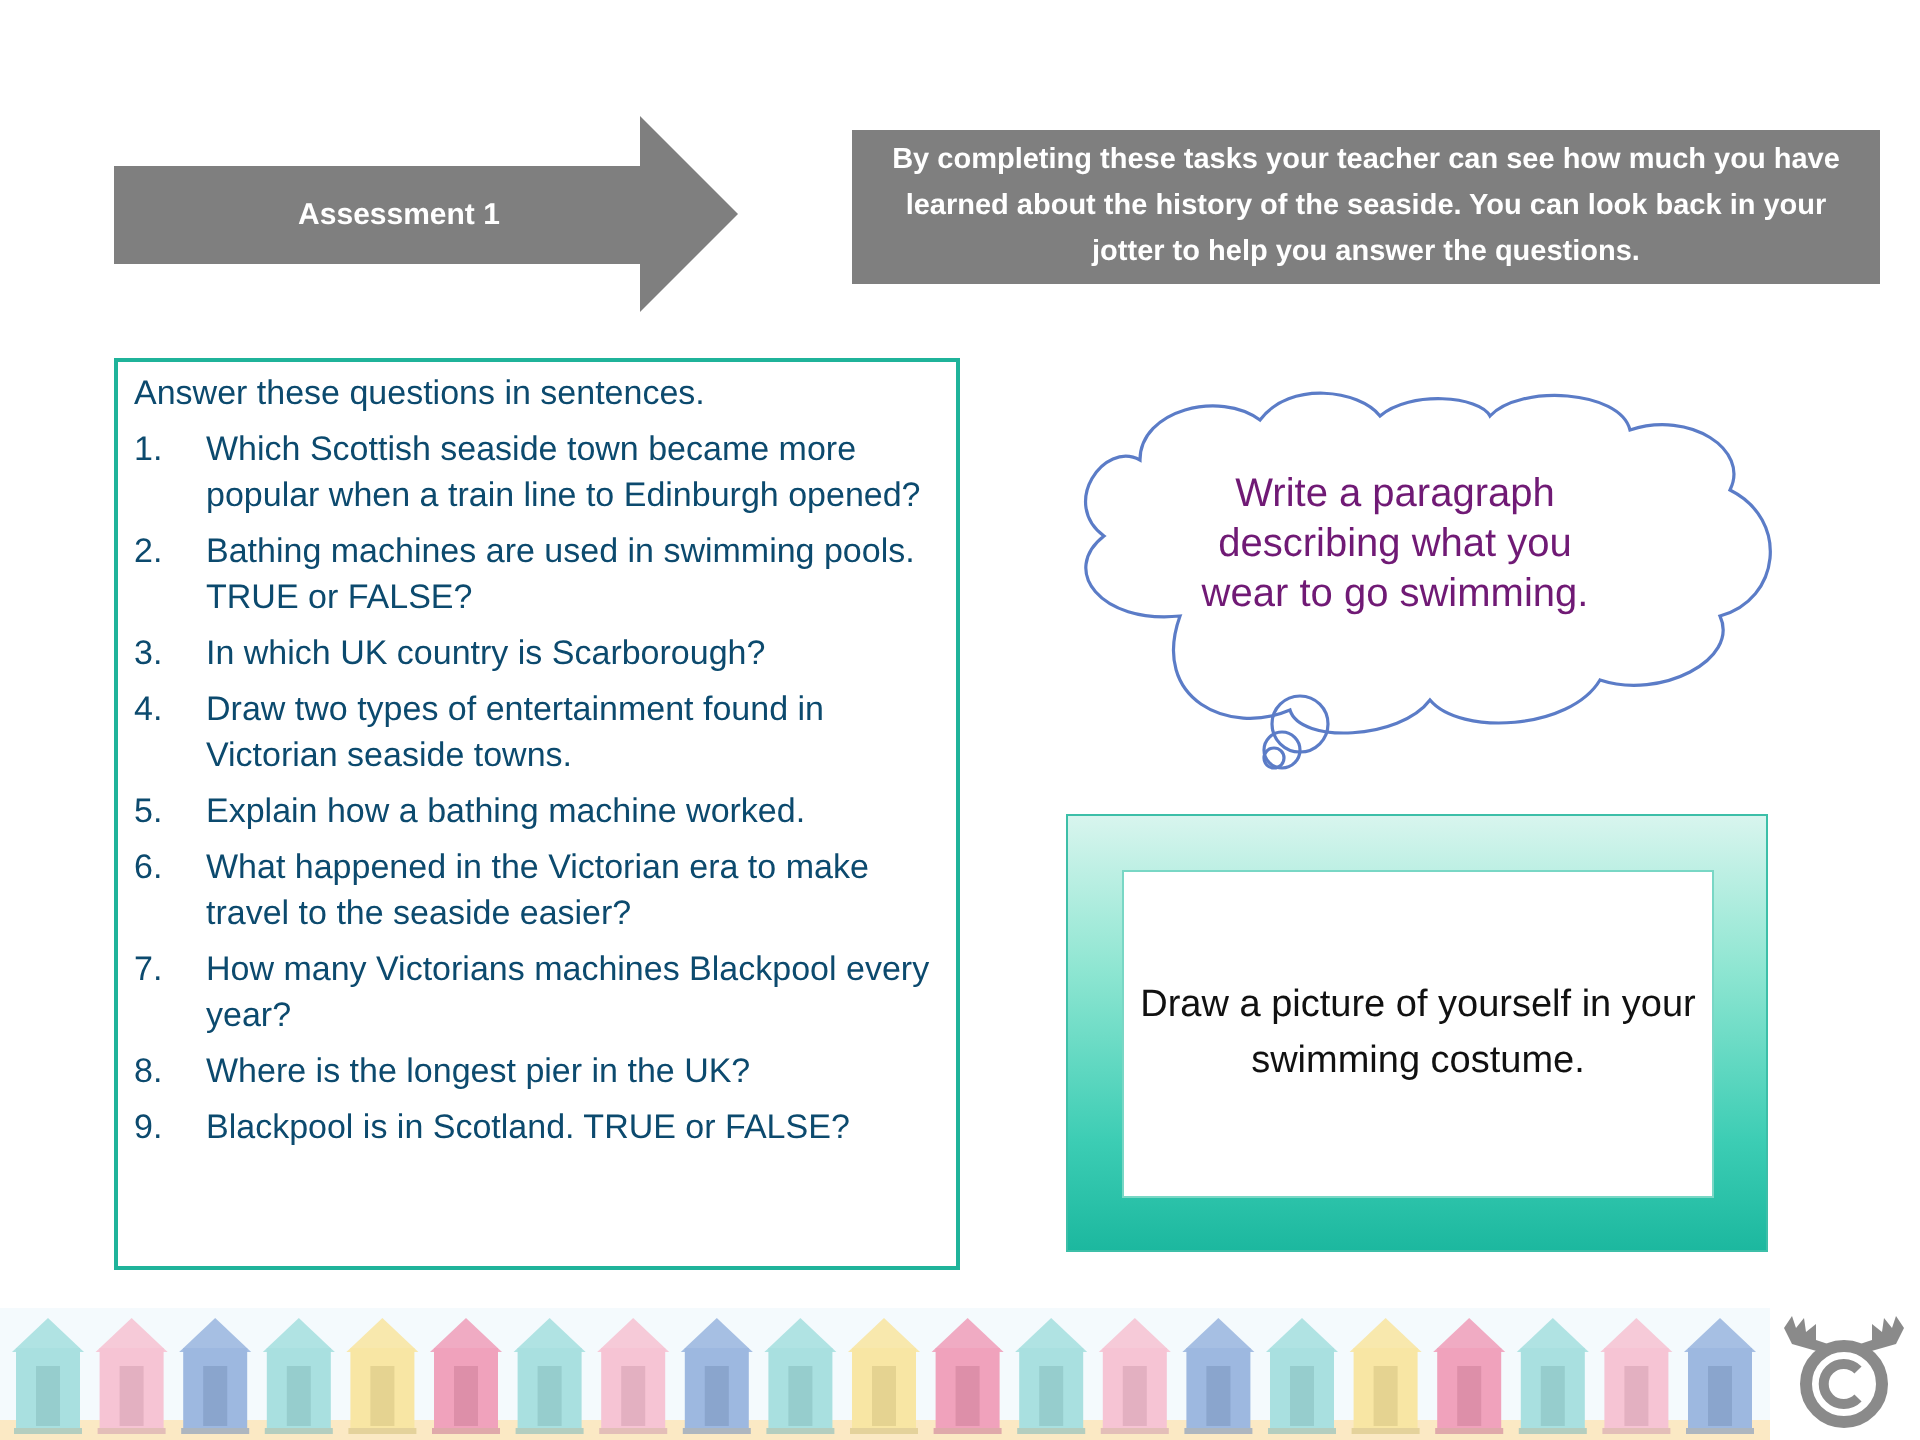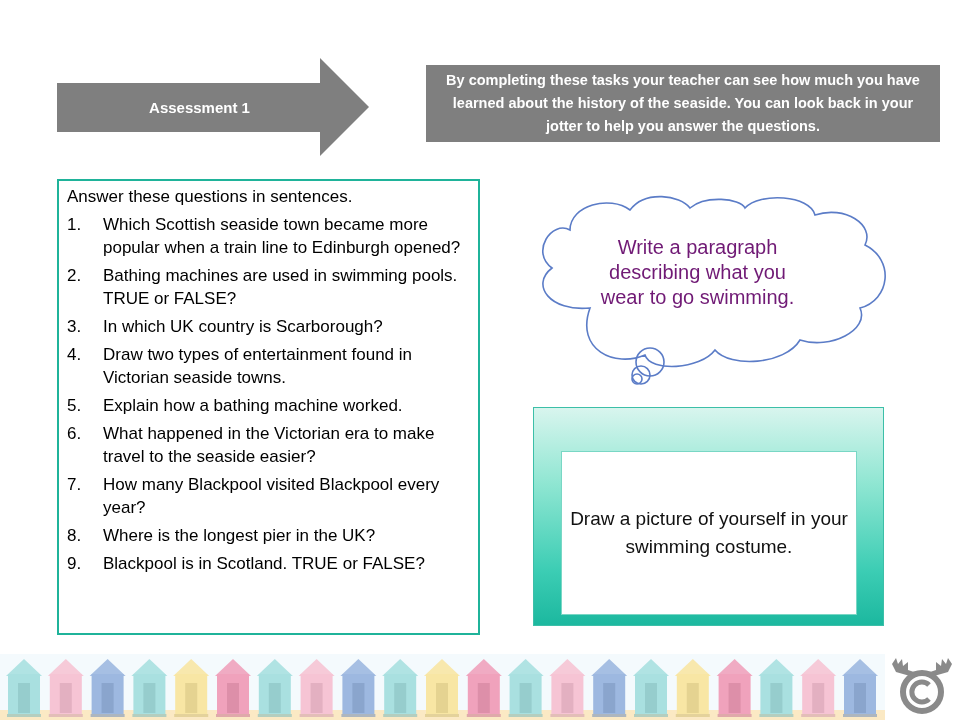--- a/index.html
+++ b/index.html
@@ -17,21 +17,21 @@
     }
     .info-box {
       position: absolute; left: 392px; top: 65px; width: 514px; height: 77px;
       background: #7f7f7f; color: #ffffff; font-weight: bold; font-size: 14.5px;
       line-height: 23px; text-align: center; box-sizing: border-box; padding: 3px 8px;
       display: flex; align-items: center; justify-content: center; margin-left: 34px;
     }
     .questions {
       position: absolute; left: 57px; top: 179px; width: 423px; height: 456px;
       border: 2px solid #1fb39a; box-sizing: border-box; padding: 4px 8px;
-      font-size: 17px; color: #000000; line-height: 23px;
+      font-size: 17px; color: #0c4a6e; line-height: 23px;
     }
     .questions .intro { margin-bottom: 5px; }
     .questions ol { list-style: none; margin: 0; padding: 0; }
     .questions li { display: flex; margin-bottom: 5px; }
     .questions .num { width: 36px; flex: 0 0 36px; }
     .questions .q { flex: 1; }
     .cloud { position: absolute; left: 530px; top: 190px; width: 360px; height: 200px; }
     .cloud svg { position: absolute; left: 0; top: 0; }
     .cloud-text {
       position: absolute; left: 60px; top: 45px; width: 215px;
@@ -39,21 +39,21 @@
     }
     .draw-frame {
       position: absolute; left: 533px; top: 407px; width: 351px; height: 219px;
       background: linear-gradient(180deg, #d8f5ee 0%, #8fe6d2 35%, #3ccdb4 75%, #1cb89f 100%);
       border: 1px solid #3cbfa8; box-sizing: border-box;
     }
     .draw-inner {
       position: absolute; left: 27px; top: 27px; width: 296px; height: 164px;
       background: #ffffff; border: 1px solid #79d7c5; box-sizing: border-box;
       display: flex; align-items: center; justify-content: center; text-align: center;
-      font-size: 19px; line-height: 28px; color: #111111; padding: 0 6px; margin-top: 16px;
+      font-size: 19px; line-height: 28px; color: #111111; padding: 0 6px;
     }
     .huts { position: absolute; left: 0; top: 654px; width: 885px; height: 66px; }
     .logo { position: absolute; left: 888px; top: 656px; width: 68px; height: 60px; }
   </style>
 </head>
 <body>
 
 <div class="arrow">
   <svg width="312" height="98" viewBox="0 0 312 98">
     <polygon points="0,25 263,25 263,0 312,49 263,98 263,74 0,74" fill="#7f7f7f"></polygon>
@@ -87,21 +87,21 @@
     <li>
         <span class="num">5.</span>
         <span class="q">Explain how a bathing machine worked.</span>
       </li>
     <li>
         <span class="num">6.</span>
         <span class="q">What happened in the Victorian era to make travel to the seaside easier?</span>
       </li>
     <li>
         <span class="num">7.</span>
-        <span class="q">How many Blackpool visited Blackpool every year?</span>
+        <span class="q">How many Victorians machines Blackpool every year?</span>
       </li>
     <li>
         <span class="num">8.</span>
         <span class="q">Where is the longest pier in the UK?</span>
       </li>
     <li>
         <span class="num">9.</span>
         <span class="q">Blackpool is in Scotland. TRUE or FALSE?</span>
       </li>
   </ol>

